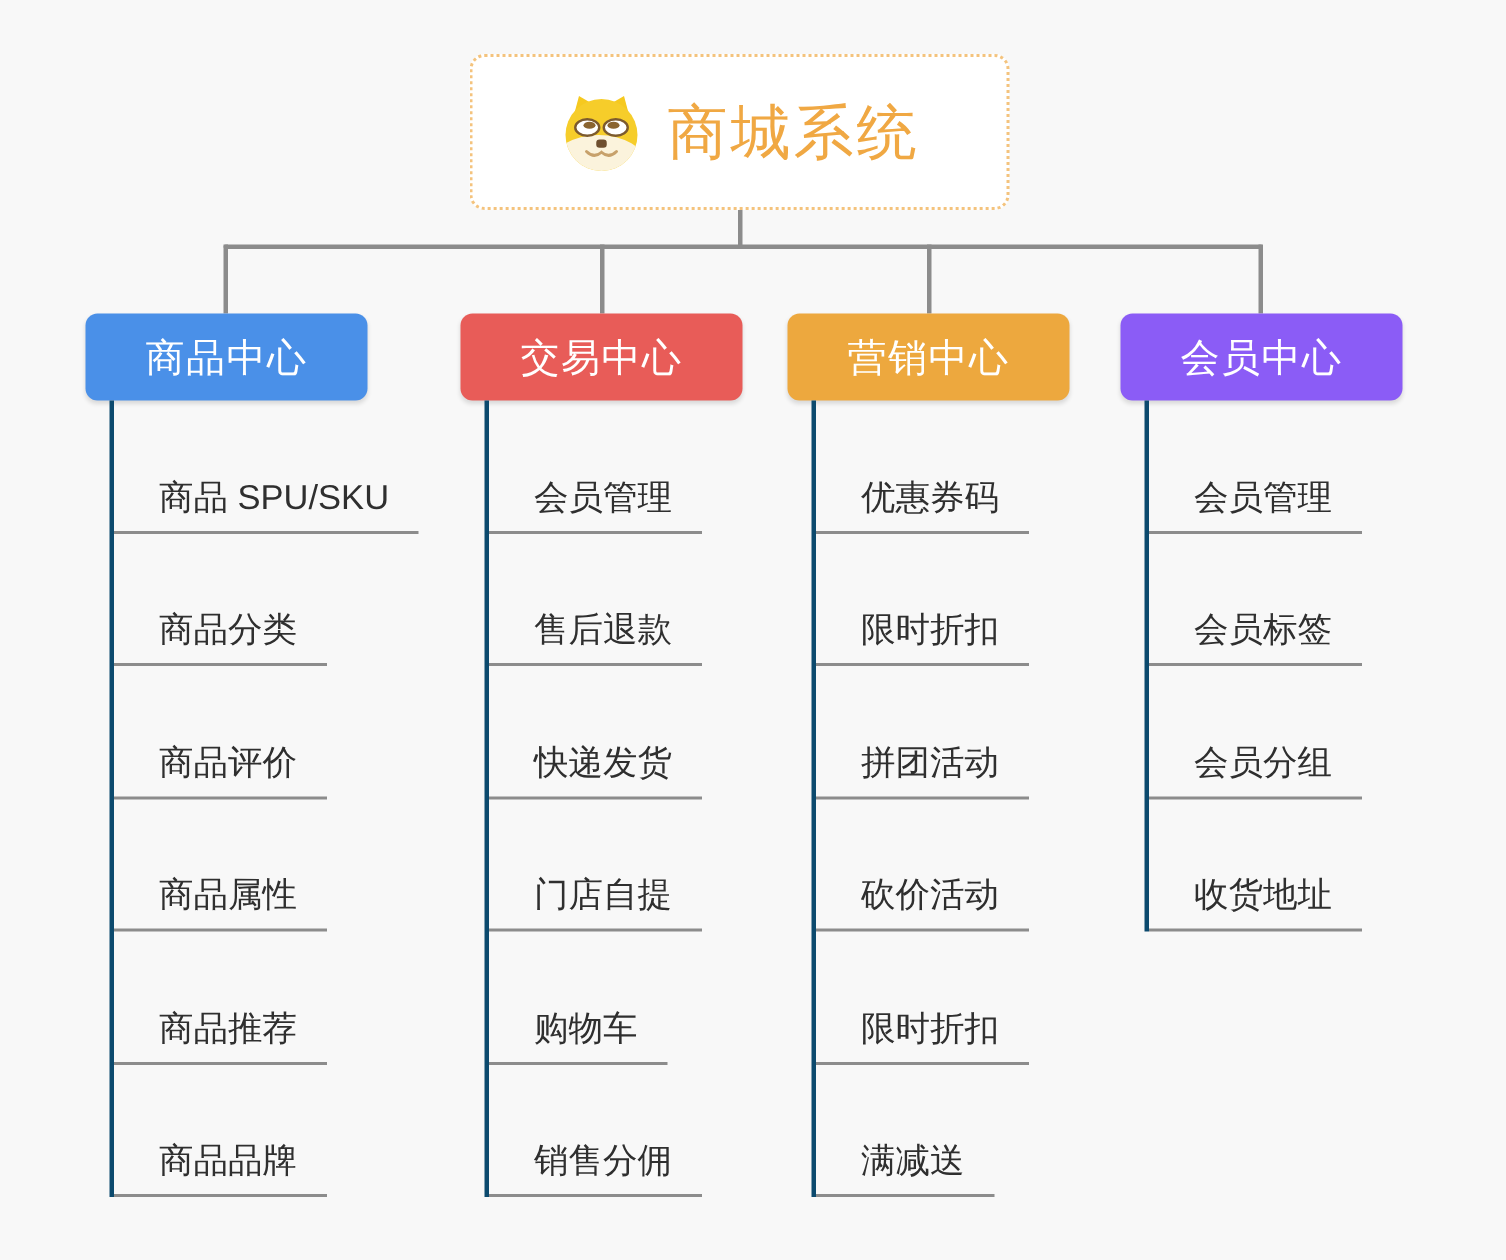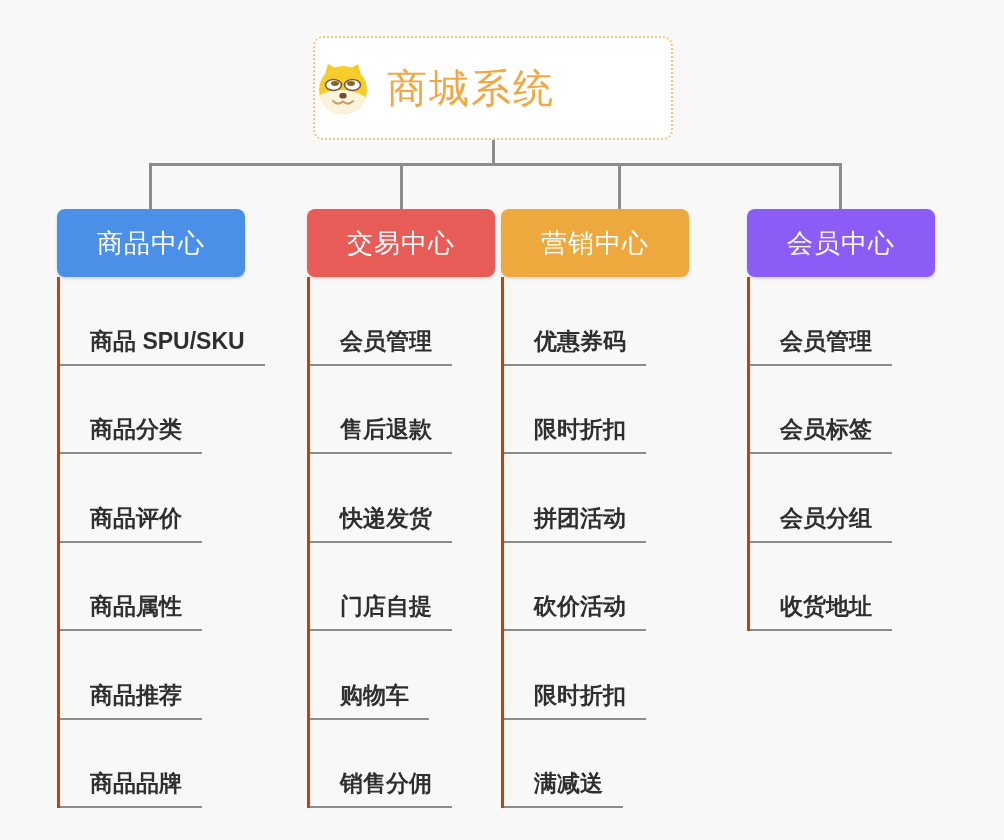--- a/index.html
+++ b/index.html
@@ -7,44 +7,44 @@
     position:relative; width:1004px; height:840px;
     background:#F8F8F8; overflow:hidden;
     font-family:"Liberation Sans", sans-serif;
   }
 
   
   .root-node {
     position:absolute; left:313px; top:36px; width:360px; height:104px;
     box-sizing:border-box; background:#FFFFFF;
     border:2px dotted #F4C37D; border-radius:10px;
-    display:flex; align-items:center; justify-content:flex-start; gap:16px;
+    display:flex; align-items:center; justify-content:center; gap:16px;
     cursor:pointer;
   }
   .root-title { font-size:40px; font-weight:500; letter-spacing:2px; }
 
   
   .line { position:absolute; background:#8C8C8C; }
   .stem  { left:492px; top:140px; width:3px; height:26px; }
   .trunk { left:149px; top:163px; width:693px; height:3px; border-radius:2px; }
   .drop  { top:163px; width:3px; height:46px; }
   .drop-1 { left:149px; } .drop-2 { left:400px; } .drop-3 { left:618px; } .drop-4 { left:839px; }
 
   
   .column { position:absolute; top:209px; }
-  .col-1 { left:57px; } .col-2 { left:307px; } .col-3 { left:501px; } .col-4 { left:747px; }
+  .col-1 { left:57px; } .col-2 { left:307px; } .col-3 { left:525px; } .col-4 { left:747px; }
 
   .cat-box {
-    width:188px; height:68px; border-radius:8px;
+    width:188px; height:58px; border-radius:8px;
     display:flex; align-items:center; justify-content:center;
     color:#FFFFFF; font-size:26px; letter-spacing:1px;
     box-shadow:0 2px 3px rgba(0,0,0,.12); cursor:pointer;
   }
 
-  .items { border-left:3px solid #c2410c;font-weight:bold; }
+  .items { margin-left:16px; border-left:3px solid #0c4a6e; }
   .item  { height:88.5px; display:flex; align-items:flex-end; cursor:pointer; }
   .leaf {
     display:inline-block; white-space:nowrap;
     border-bottom:2px solid #8C8C8C;
     padding:0 20px 7px 30px;
     font-size:23px; color:#2F2F2F;
   }
 </style>
 </head>
 <body>

